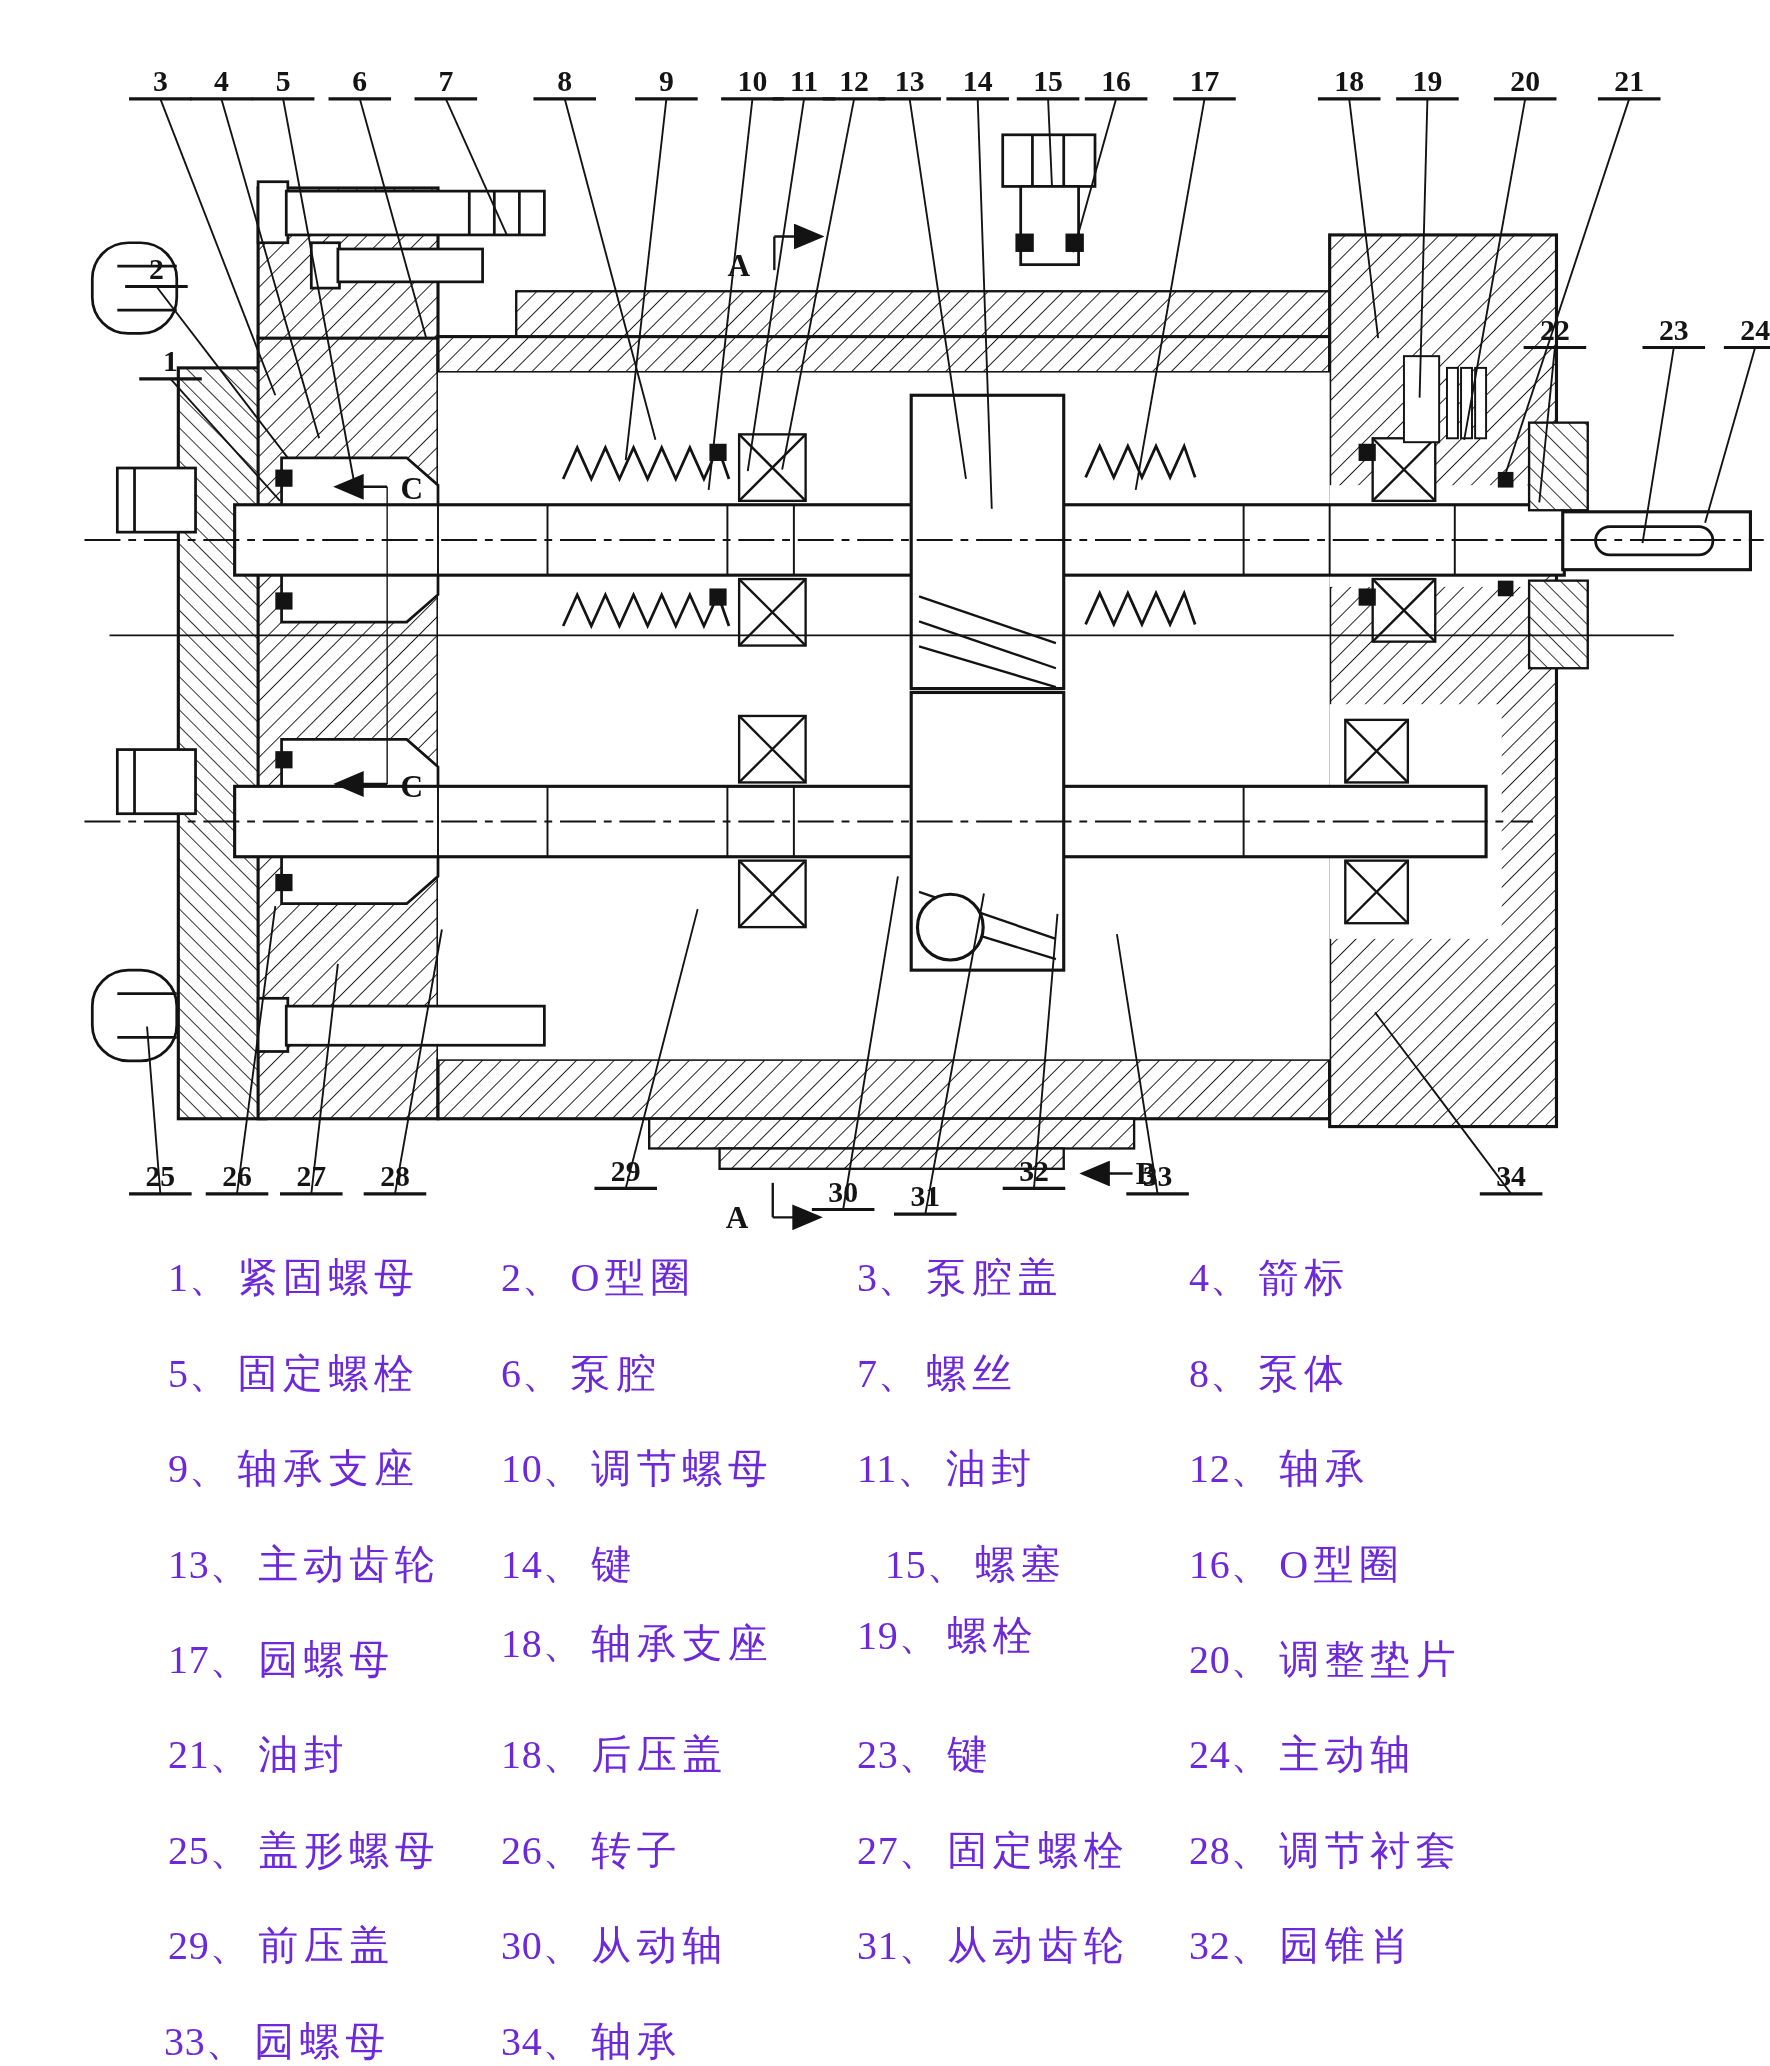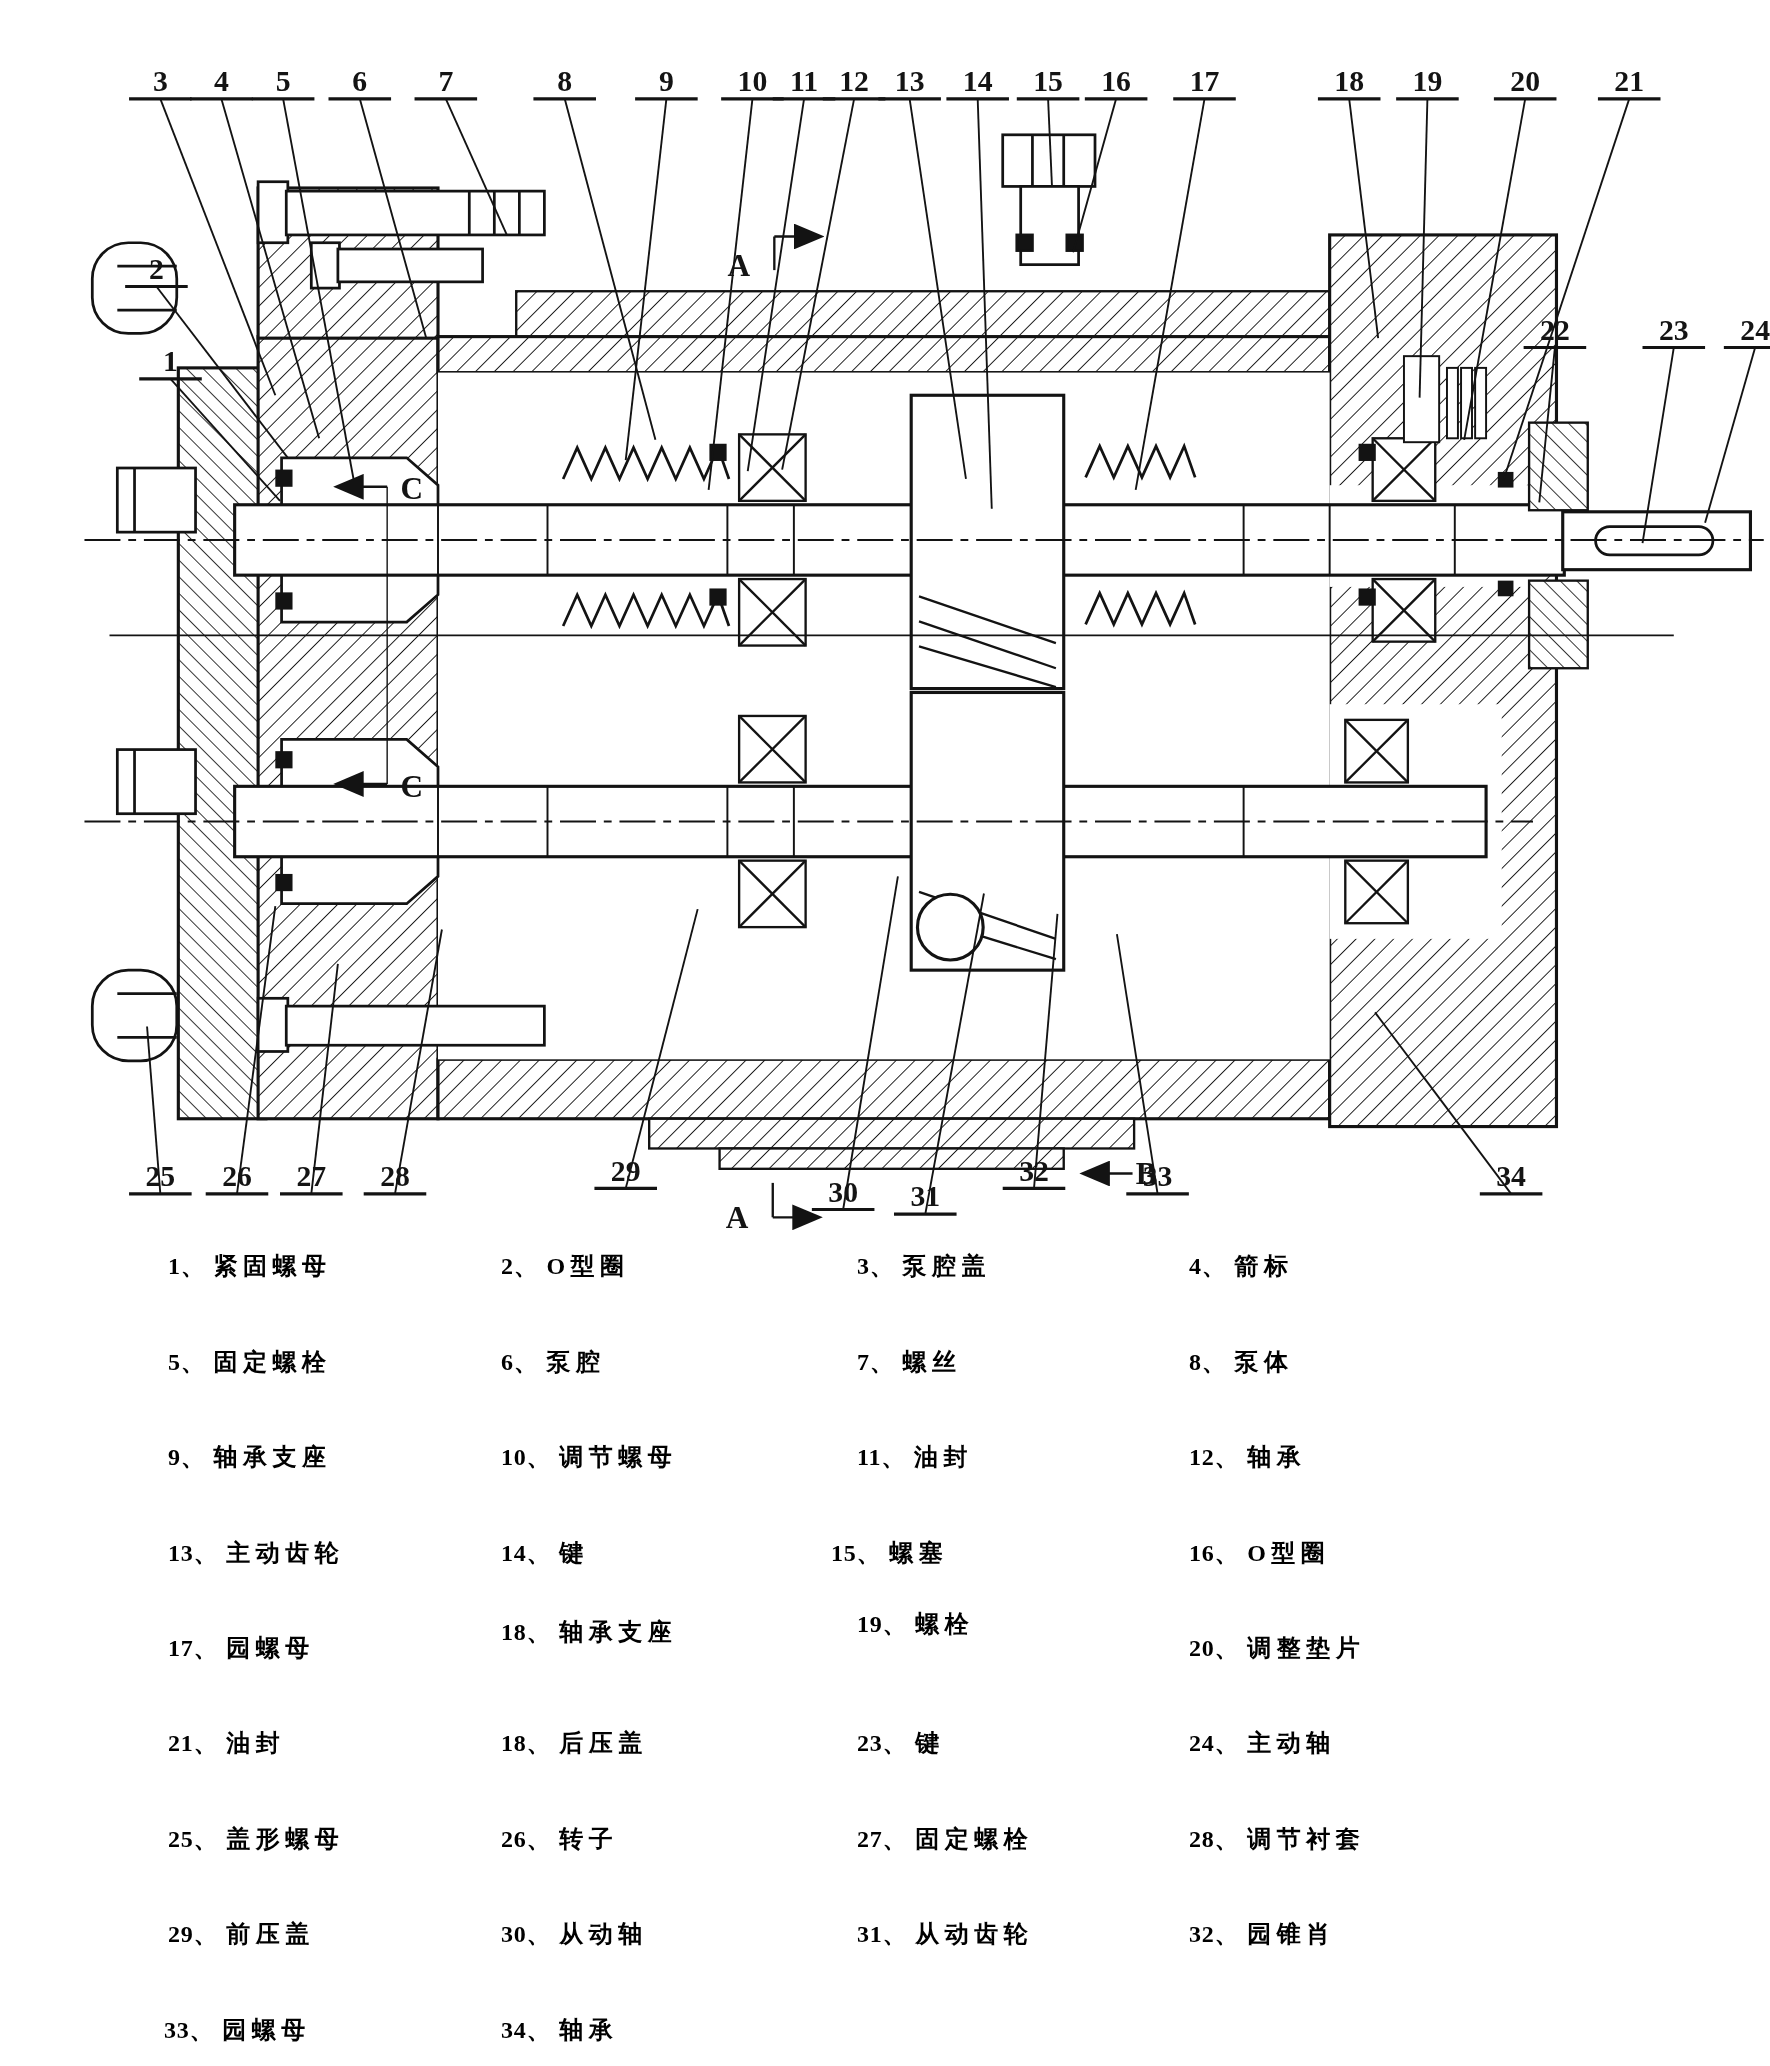--- a/index.html
+++ b/index.html
@@ -4,22 +4,22 @@
 <style>
   html,body{margin:0;padding:0;}
   body{
     width:1770px;height:2066px;position:relative;background:#ffffff;
     font-family:"Liberation Serif","DejaVu Serif",serif;color:#131313;
     overflow:hidden;
   }
   #drawing{position:absolute;left:0;top:0;}
   #legend{position:absolute;left:0;top:0;width:1770px;height:2066px;}
   .litem{
-    position:absolute;white-space:nowrap;font-size:24px;font-weight:700;
-    color:#000000;
+    position:absolute;white-space:nowrap;font-size:40px;font-weight:400;
+    color:#6d28d9;
   }
   .lnum{letter-spacing:0.8px;}
   .llabel{letter-spacing:5.5px;margin-left:7.8px;}
   svg text.callout{
     font-family:"Liberation Serif","DejaVu Serif",serif;
     font-size:38px;font-weight:600;fill:#141414;
   }
   svg text.section{
     font-family:"Liberation Serif","DejaVu Serif",serif;
     font-size:40px;font-weight:600;fill:#141414;
@@ -441,21 +441,21 @@
     <span class="litem" style="left: 168px; top: 1346px;"><span class="lnum">5、</span><span class="llabel">固定螺栓</span></span>
     <span class="litem" style="left: 501px; top: 1346px;"><span class="lnum">6、</span><span class="llabel">泵腔</span></span>
     <span class="litem" style="left: 857px; top: 1346px;"><span class="lnum">7、</span><span class="llabel">螺丝</span></span>
     <span class="litem" style="left: 1189px; top: 1346px;"><span class="lnum">8、</span><span class="llabel">泵体</span></span>
     <span class="litem" style="left: 168px; top: 1441px;"><span class="lnum">9、</span><span class="llabel">轴承支座</span></span>
     <span class="litem" style="left: 501px; top: 1441px;"><span class="lnum">10、</span><span class="llabel">调节螺母</span></span>
     <span class="litem" style="left: 857px; top: 1441px;"><span class="lnum">11、</span><span class="llabel">油封</span></span>
     <span class="litem" style="left: 1189px; top: 1441px;"><span class="lnum">12、</span><span class="llabel">轴承</span></span>
     <span class="litem" style="left: 168px; top: 1537px;"><span class="lnum">13、</span><span class="llabel">主动齿轮</span></span>
     <span class="litem" style="left: 501px; top: 1537px;"><span class="lnum">14、</span><span class="llabel">键</span></span>
-    <span class="litem" style="left: 831px; top: 1537px;"><span class="lnum">15、</span><span class="llabel">螺塞</span></span>
+    <span class="litem" style="left: 885px; top: 1537px;"><span class="lnum">15、</span><span class="llabel">螺塞</span></span>
     <span class="litem" style="left: 1189px; top: 1537px;"><span class="lnum">16、</span><span class="llabel">O型圈</span></span>
     <span class="litem" style="left: 168px; top: 1632px;"><span class="lnum">17、</span><span class="llabel">园螺母</span></span>
     <span class="litem" style="left: 501px; top: 1608px; margin-top: 8px;"><span class="lnum">18、</span><span class="llabel">轴承支座</span></span>
     <span class="litem" style="left: 857px; top: 1608px;"><span class="lnum">19、</span><span class="llabel">螺栓</span></span>
     <span class="litem" style="left: 1189px; top: 1632px;"><span class="lnum">20、</span><span class="llabel">调整垫片</span></span>
     <span class="litem" style="left: 168px; top: 1727px;"><span class="lnum">21、</span><span class="llabel">油封</span></span>
     <span class="litem" style="left: 501px; top: 1727px;"><span class="lnum">18、</span><span class="llabel">后压盖</span></span>
     <span class="litem" style="left: 857px; top: 1727px;"><span class="lnum">23、</span><span class="llabel">键</span></span>
     <span class="litem" style="left: 1189px; top: 1727px;"><span class="lnum">24、</span><span class="llabel">主动轴</span></span>
     <span class="litem" style="left: 168px; top: 1823px;"><span class="lnum">25、</span><span class="llabel">盖形螺母</span></span>

